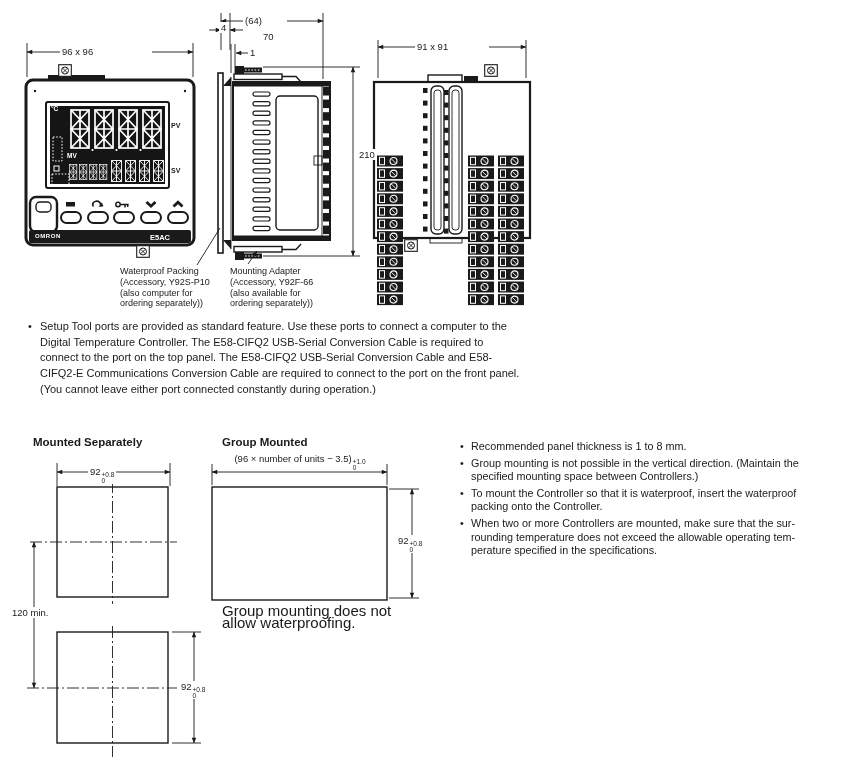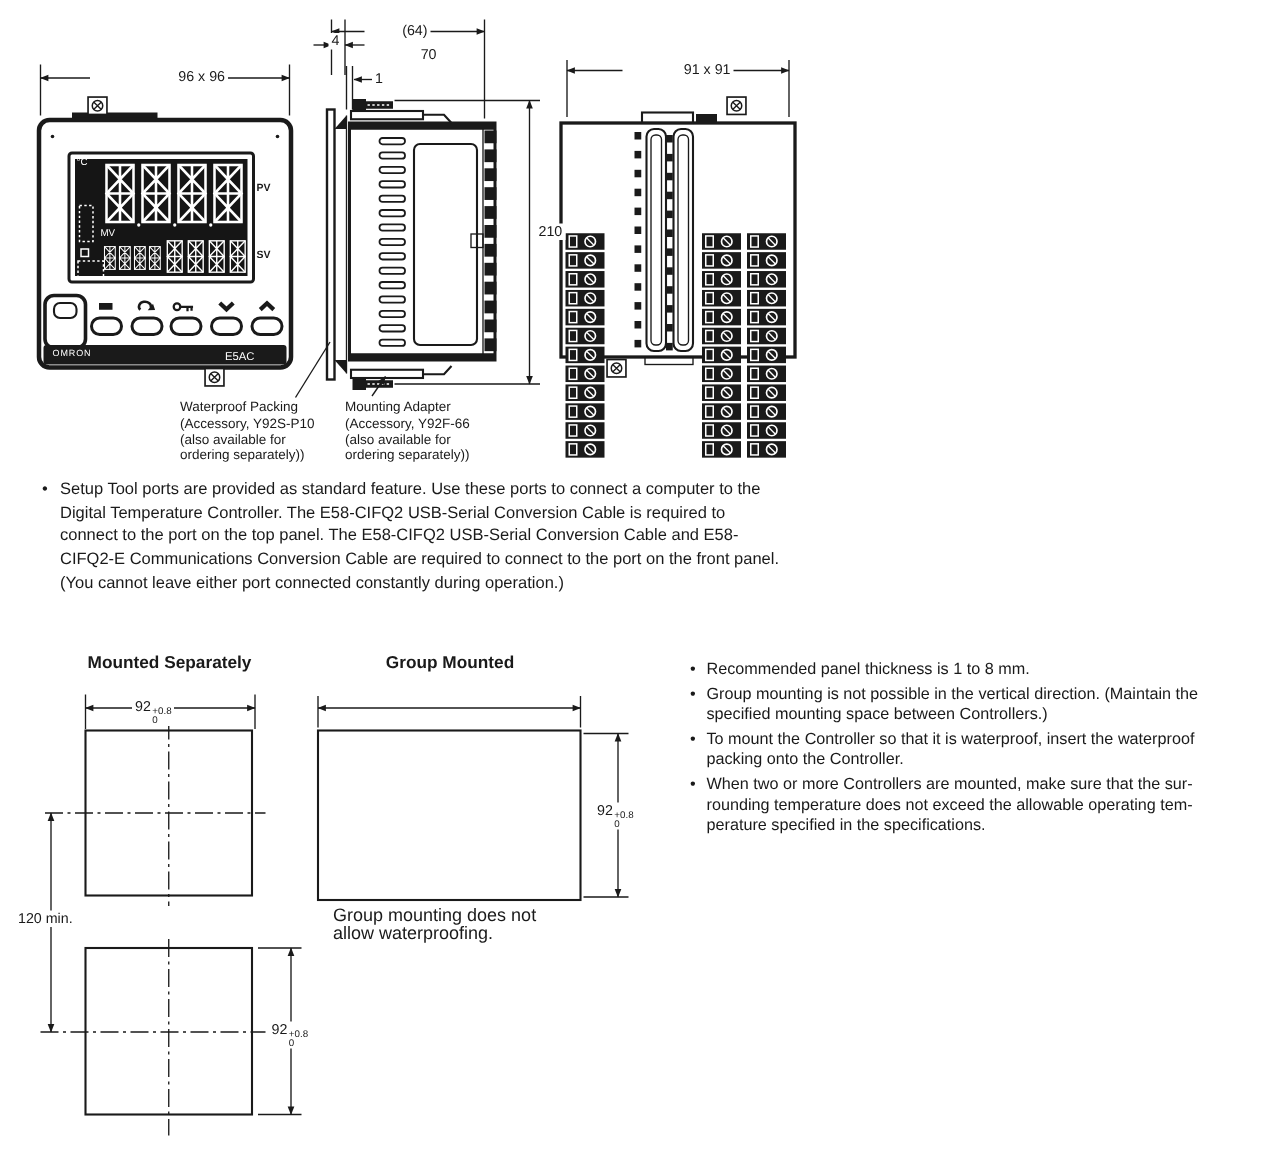--- a/index.html
+++ b/index.html
@@ -1,28 +1,28 @@
 <!DOCTYPE html>
 <html><head>
 <meta charset="utf-8">
 <style>
   *{margin:0;padding:0;box-sizing:border-box}
   html,body{background:#fff}
   .sheet{position:relative;width:854px;height:772px;background:#fff;color:#1a1a1a;
          font-family:"Liberation Sans",sans-serif;overflow:hidden}
   .art{position:absolute;left:0;top:0}
   .dim-label{position:absolute;font-size:9.5px;line-height:11px;background:#fff;padding:0 2px;white-space:nowrap}
-  .ctr{text-align:right}
+  .ctr{text-align:left}
   .stack{display:inline-flex;flex-direction:column;align-items:flex-start;font-size:6.5px;line-height:6px;vertical-align:-2px;margin-left:1px}
   .lbl-sm{position:absolute;font-size:9px;line-height:10.8px;white-space:pre-line}
-  .panel-txt{position:absolute;font-weight:normal;color:#fff}
+  .panel-txt{position:absolute;font-weight:bold;color:#fff}
   .bezel-txt{position:absolute;font-weight:bold;color:#1a1a1a}
   .note-para{position:absolute;font-size:11px;line-height:15.7px;padding-left:13px;white-space:pre-line}
   .note-para::before{content:"\2022";position:absolute;left:1px;top:0}
-  .sec-title{position:absolute;font-size:11.5px;font-weight:bold;text-align:center}
+  .sec-title{position:absolute;font-size:11.5px;font-weight:bold;text-align:left}
   .formula{position:absolute;font-size:9.5px;text-align:center;white-space:nowrap}
   .notes{position:absolute;font-size:10.8px;line-height:13.1px;list-style:none;width:396px}
   .notes li{position:relative;padding-left:11px;margin-bottom:4px;white-space:pre-line}
   .notes li::before{content:"\2022";position:absolute;left:0;top:0}
   svg .ln{stroke:#1a1a1a;fill:none;stroke-width:1.4}
   svg .thin{stroke:#1a1a1a;fill:none;stroke-width:0.9}
   svg .dim{stroke:#1a1a1a;fill:none;stroke-width:0.9}
   svg .cl{stroke:#1a1a1a;fill:none;stroke-width:0.9;stroke-dasharray:12 3 2 3}
   svg .w{stroke:#fff;fill:none;stroke-width:1}
 </style>
@@ -258,35 +258,41 @@
 
   <div class="panel-txt" style="left:51px;top:105px;font-size:6.5px">°C</div>
   <div class="bezel-txt" style="left:171px;top:122px;font-size:7px">PV</div>
   <div class="bezel-txt" style="left:171px;top:167px;font-size:7px">SV</div>
   <div class="panel-txt" style="left:67px;top:152px;font-size:6.5px">MV</div>
   <div class="panel-txt" style="left:35px;top:233px;font-size:6px;letter-spacing:0.6px">OMRON</div>
   <div class="panel-txt" style="left:150px;top:232.5px;font-size:7.5px">E5AC</div>
 
   <div class="lbl-sm" style="left:120px;top:266px">Waterproof Packing
 (Accessory, Y92S-P10
-(also available for
+(also computer for
 ordering separately))</div>
   <div class="lbl-sm" style="left:230px;top:266px">Mounting Adapter
 (Accessory, Y92F-66
 (also available for
 ordering separately))</div>
 
   <div class="note-para" style="left:27px;top:319px;width:625px">Setup Tool ports are provided as standard feature. Use these ports to connect a computer to the
 Digital Temperature Controller. The E58-CIFQ2 USB-Serial Conversion Cable is required to
 connect to the port on the top panel. The E58-CIFQ2 USB-Serial Conversion Cable and E58-
 CIFQ2-E Communications Conversion Cable are required to connect to the port on the front panel.
 (You cannot leave either port connected constantly during operation.)</div>
 
   <div class="sec-title" style="left:33px;top:436px;width:160px">Mounted Separately</div>
   <div class="sec-title" style="left:222px;top:436px;width:156px">Group Mounted</div>
+  <div class="formula" style="left:205px;top:453px;width:190px">
+    <span>(96 × number of units − 3.5)</span><span class="stack">
+        <span>+1.0</span>
+        <span>0</span>
+      </span>
+  </div>
 
   <div class="dim-label" style="left:88px;top:466px">
     <span>92</span><span class="stack">
         <span>+0.8</span>
         <span>0</span>
       </span>
   </div>
   <div class="dim-label" style="left:10px;top:607px">120 min.</div>
   <div class="dim-label" style="left:179px;top:681px">
     <span>92</span><span class="stack">
@@ -294,21 +300,21 @@
         <span>0</span>
       </span>
   </div>
   <div class="dim-label" style="left:396px;top:535px">
     <span>92</span><span class="stack">
         <span>+0.8</span>
         <span>0</span>
       </span>
   </div>
 
-  <div class="lbl-sm" style="left:222px;top:605px;font-size:12px;line-height:11.5px">Group mounting does not
+  <div class="lbl-sm" style="left:222px;top:605px;font-size:15px;line-height:11.5px">Group mounting does not
 allow waterproofing.</div>
 
   <ul class="notes" style="left:460px;top:440px">
     <li>Recommended panel thickness is 1 to 8 mm.</li>
     <li>Group mounting is not possible in the vertical direction. (Maintain the
 specified mounting space between Controllers.)</li>
     <li>To mount the Controller so that it is waterproof, insert the waterproof
 packing onto the Controller.</li>
     <li>When two or more Controllers are mounted, make sure that the sur-
 rounding temperature does not exceed the allowable operating tem-

